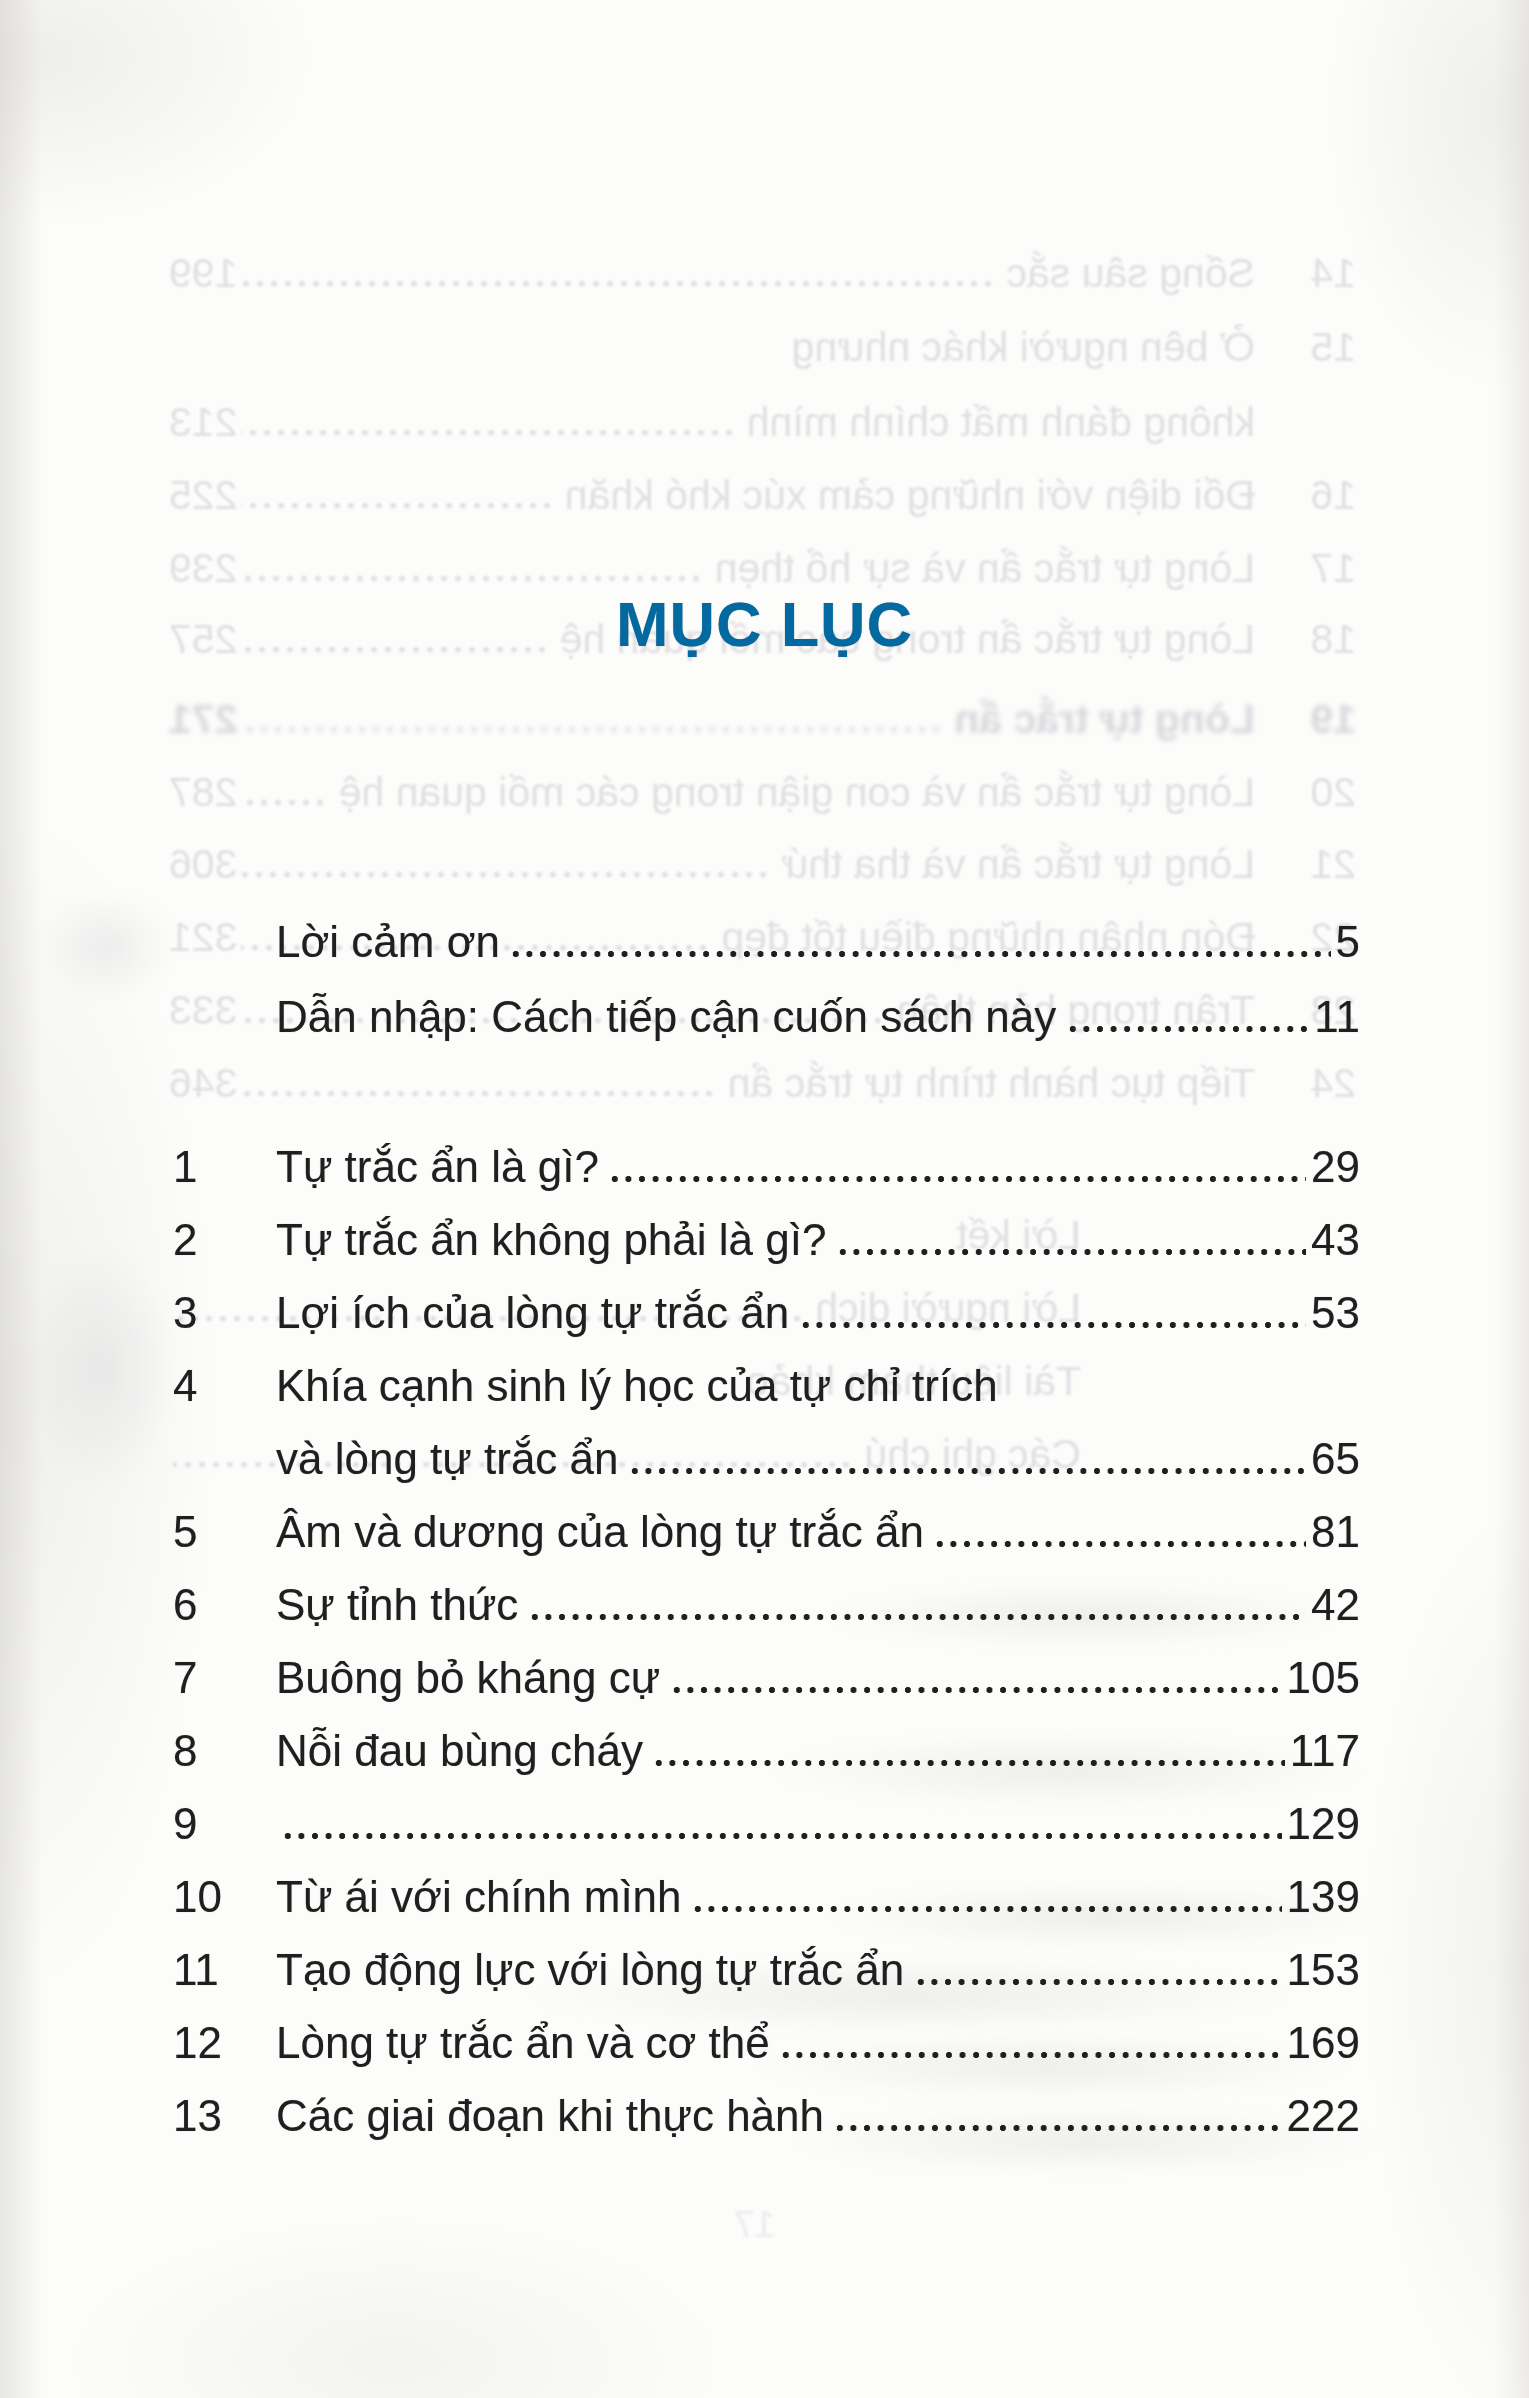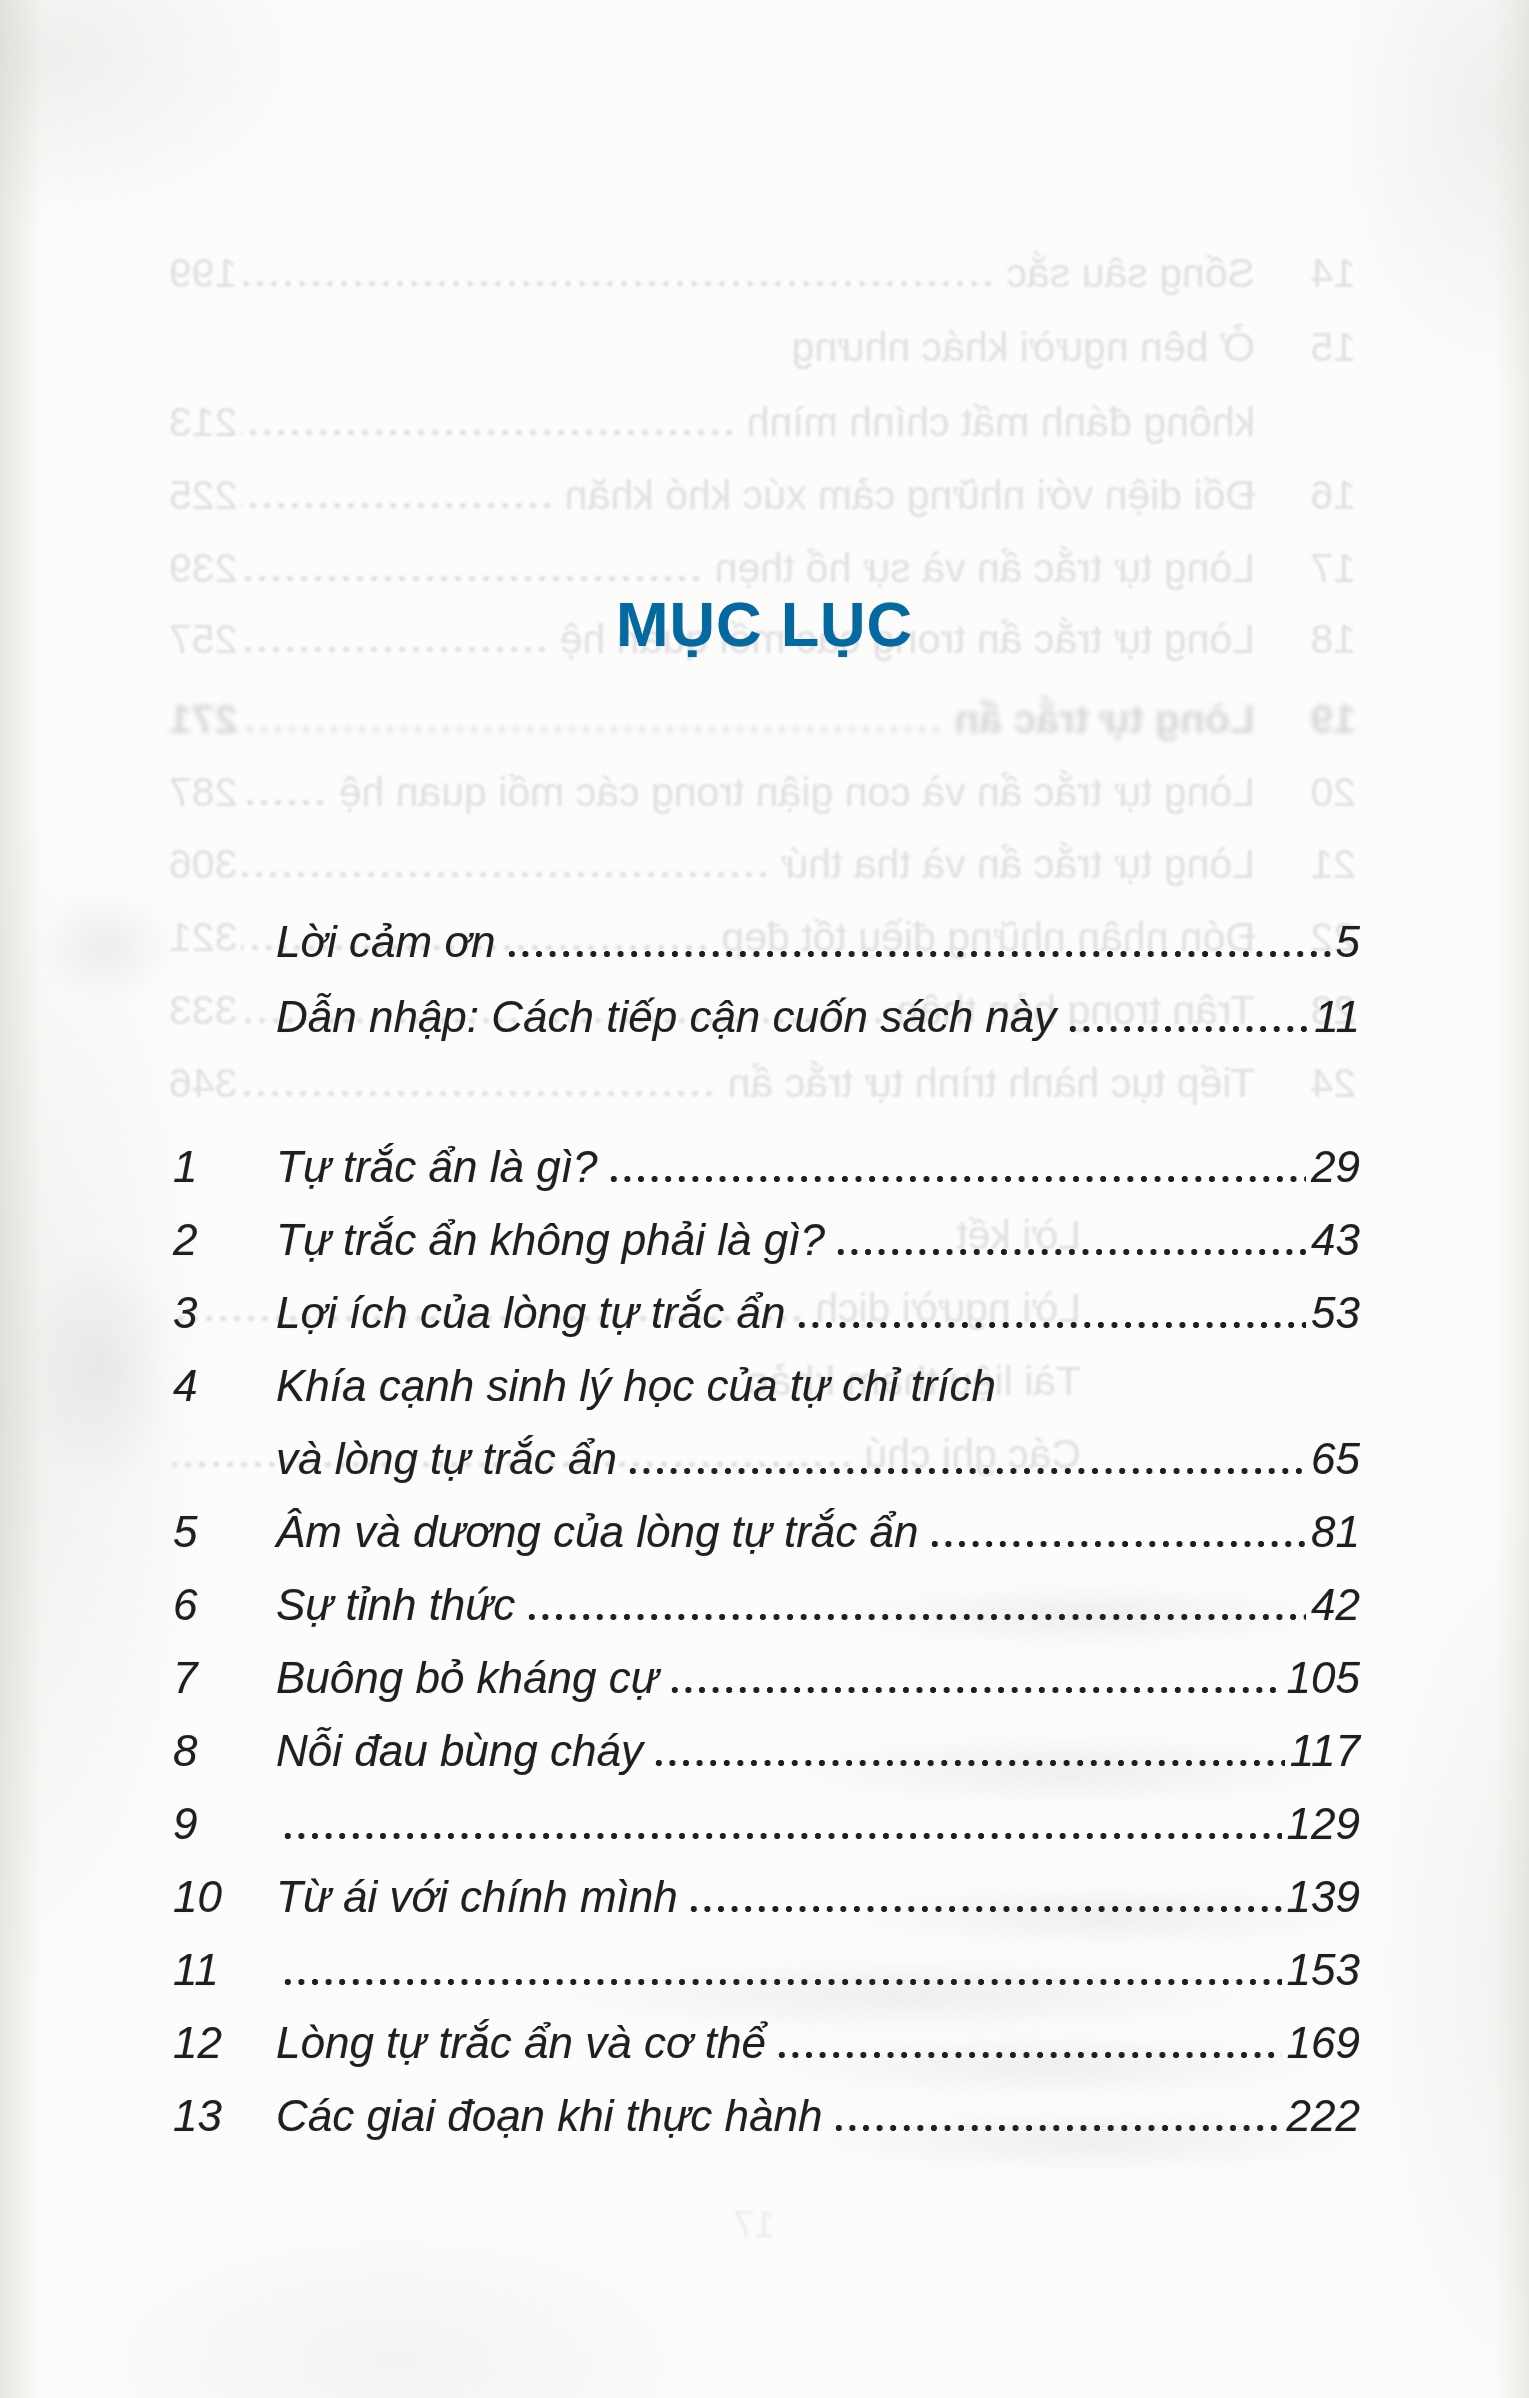--- a/index.html
+++ b/index.html
@@ -46,21 +46,21 @@
   .g-row .pg{flex:none;}
   .g-row.smudge{color:#d9d6dc;font-weight:700;filter:blur(2.2px);}
   .g-row.back{left:347px;}
   .ghost-pagenum{position:absolute;font-size:37px;color:#ecebee;}
   
   .page-title{
     position:absolute;top:588px;left:0;right:0;height:84px;
     text-align:center;font-size:63px;font-weight:800;letter-spacing:0.9px;
     color:#0369a1;text-shadow:0 0 0.9px rgba(22,22,22,.45);
   }
-  .toc{position:absolute;left:173px;top:911px;width:1187px;font-style:italic;}
+  .toc{position:absolute;left:173px;top:911px;width:1187px;}
   .row{display:flex;align-items:flex-end;height:56px;font-size:44px;
     white-space:nowrap;text-shadow:0 0 0.9px rgba(31,31,31,.35);}
   .row.front{margin-bottom:19px;}
   .row.chapter{margin-bottom:17px;}
   .toc-gap{height:75px;}
   .row .num{flex:none;width:103px;}
   .row .label{flex:none;padding-right:4.7px;}
   .row .dots{flex:1 1 auto;align-self:flex-end;height:12px;margin:0 2.8px 6.6px 4.7px;
     background-image:radial-gradient(circle, var(--ink) 2.8px, rgba(0,0,0,0) 3.3px);
     background-size:13.6px 12px;background-repeat:repeat-x;background-position:0 50%;}
@@ -245,20 +245,21 @@
       <span class="pg">129</span>
     </div>
     <div class="row chapter">
       <span class="num">10</span>
       <span class="label">Từ ái với chính mình</span>
       <span class="dots"></span>
       <span class="pg">139</span>
     </div>
     <div class="row chapter">
       <span class="num">11</span>
+      <span class="label">Tạo động lực với lòng tự trắc ẩn</span>
       <span class="dots"></span>
       <span class="pg">153</span>
     </div>
     <div class="row chapter">
       <span class="num">12</span>
       <span class="label">Lòng tự trắc ẩn và cơ thể</span>
       <span class="dots"></span>
       <span class="pg">169</span>
     </div>
     <div class="row chapter">

